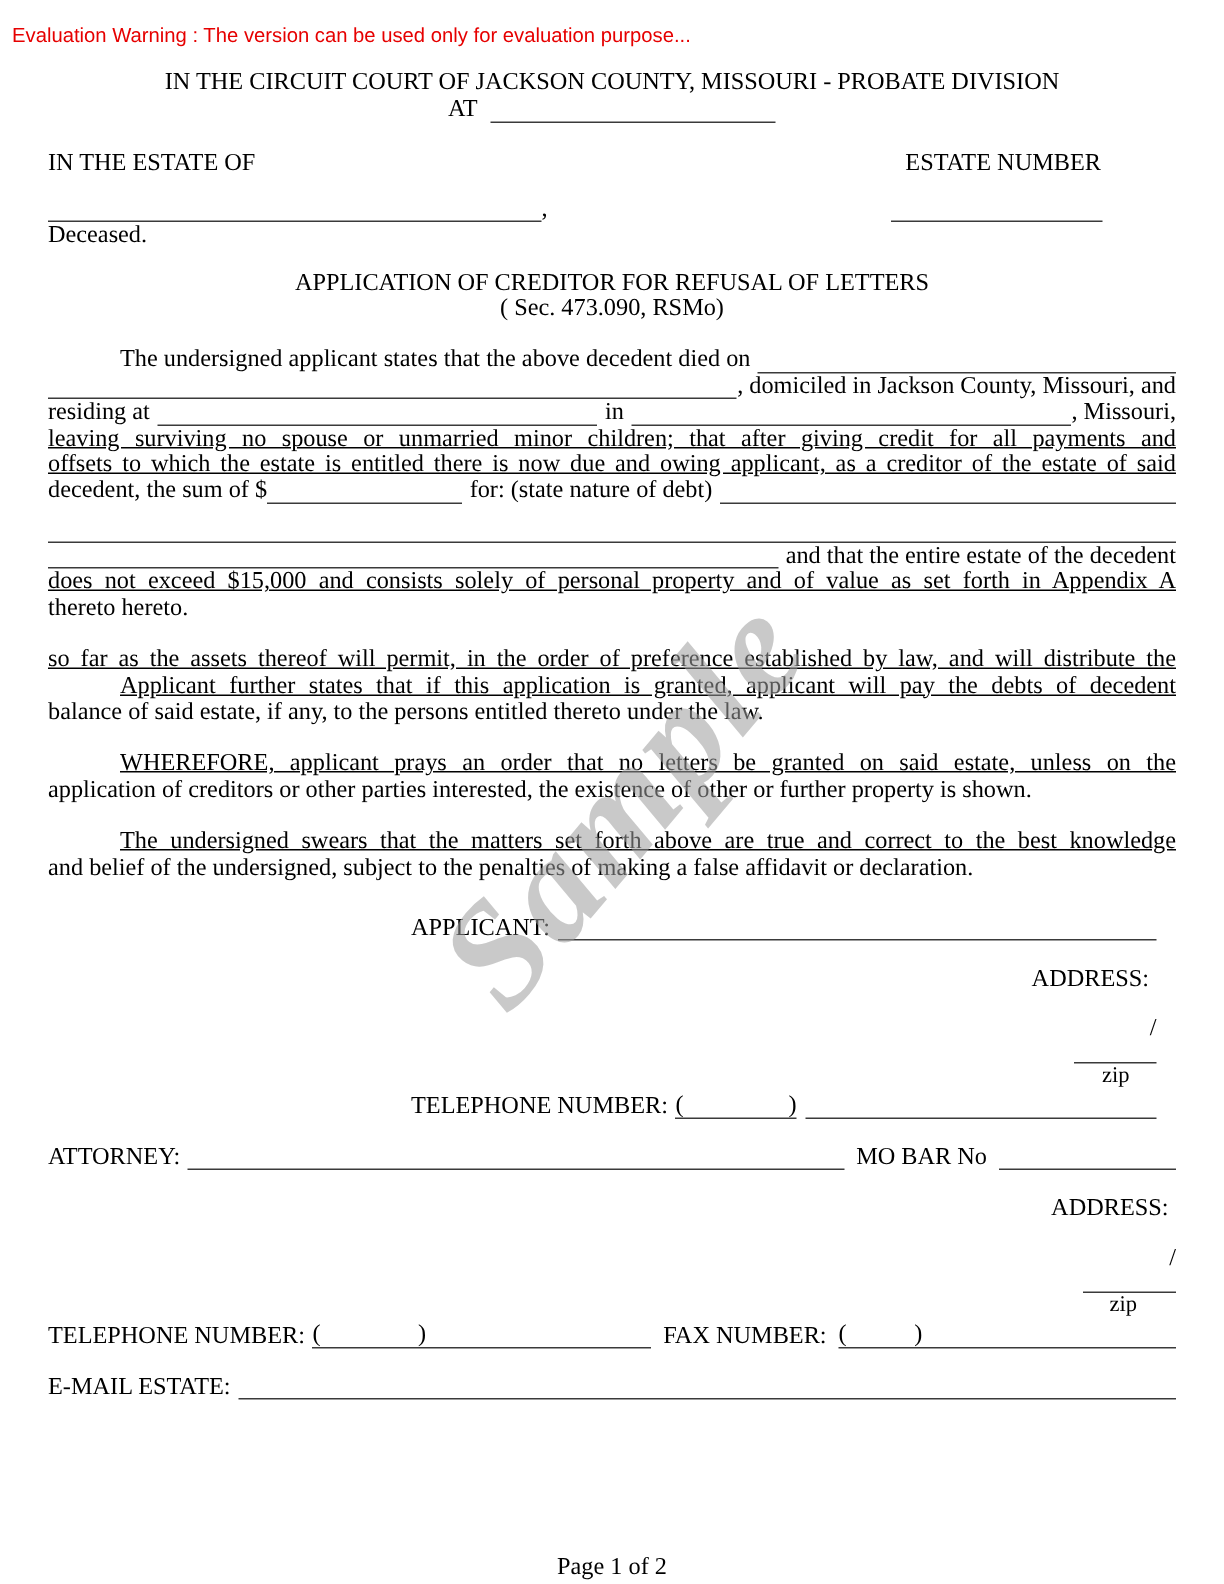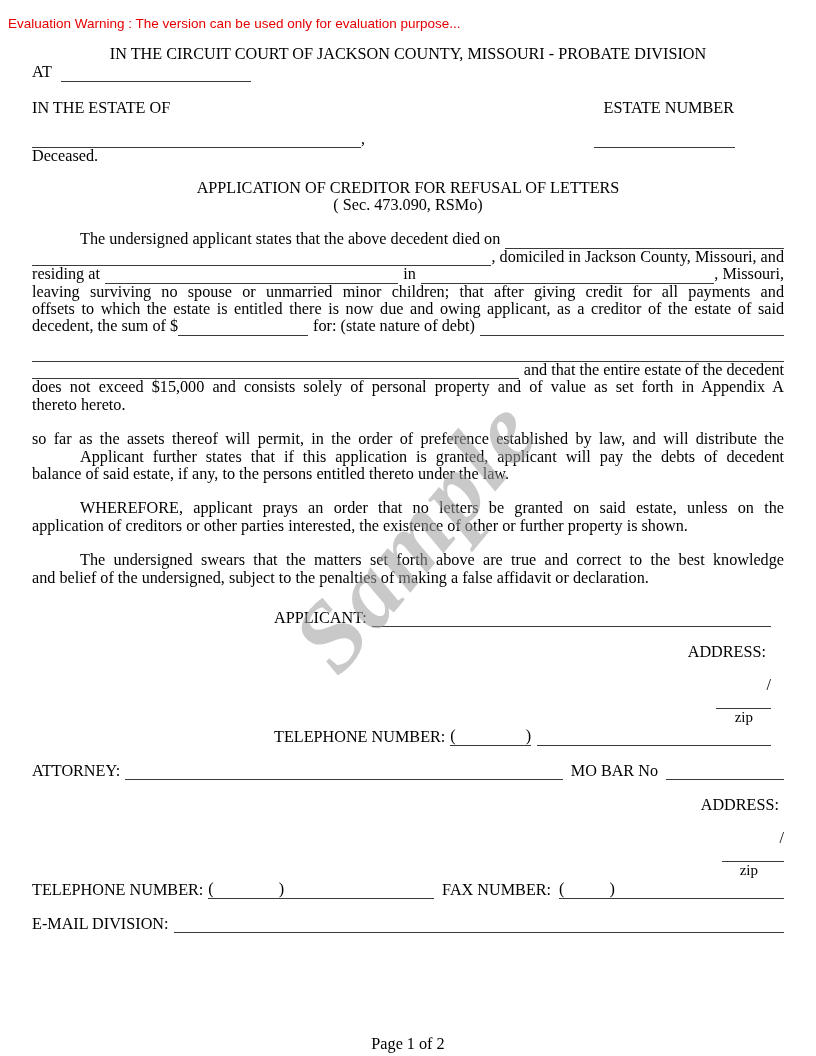--- a/index.html
+++ b/index.html
@@ -12,29 +12,29 @@
   .warning {
     position:absolute; top:16px; left:8px;
     font-family:"Liberation Sans", sans-serif; font-size:13.5px;
     color:var(--warning_red,#e60000); white-space:nowrap;
   }
   .line { line-height:17.4px; }
   .center { text-align:center; }
   .fline { display:flex; align-items:flex-end; line-height:17.4px; }
   .jline {
     line-height:17.4px; text-align:justify; text-align-last:justify;
-    white-space:nowrap; overflow:hidden;
+    white-space:nowrap; overflow:hidden;text-decoration:underline;
   }
   .pline { line-height:17.4px; white-space:nowrap; overflow:hidden; }
   .blank { border-bottom:1.4px solid #3a3a3a; height:14px; }
   .grow { flex:1 1 auto; }
   .txt { white-space:pre; }
   .ugroup { display:flex; align-items:flex-end; border-bottom:1.4px solid #3a3a3a; }
   .court-heading { margin-top:46px; }
-  .at-line { display:flex; justify-content:flex-start; align-items:flex-end; }
+  .at-line { display:flex; justify-content:center; align-items:flex-end; }
   .at-blank { width:190px; margin-left:9px; }
   .estate-row { display:flex; justify-content:space-between; margin-top:18px; padding-right:50px; }
   .name-row { margin-top:13px; }
   .name-blank { width:329px; }
   .estateno-blank { width:141px; margin-right:49px; }
   .title-block { margin-top:14px; }
   .para1 { margin-top:17px; }
   .para { margin-top:17px; }
   .indent { text-indent:48px; }
   .findent { padding-left:48px;justify-content:space-between; }
@@ -191,21 +191,21 @@
         </span>
         <span class="txt" style="margin:0 8px">FAX NUMBER:</span>
         <span class="ugroup grow">
           <span class="txt">(</span>
           <span class="paren-spacer" style="width:45px"></span>
           <span class="txt">)</span>
           <span class="paren-spacer grow"></span>
         </span>
       </div>
       <div class="form-row">
-        <span class="txt gap-r">E-MAIL DIVISION:</span>
+        <span class="txt gap-r">E-MAIL ESTATE:</span>
         <span class="blank grow"></span>
       </div>
     </div>
 
   </div>
 
   <div class="footer line">Page 1 of 2</div>
 
 </div>
 

